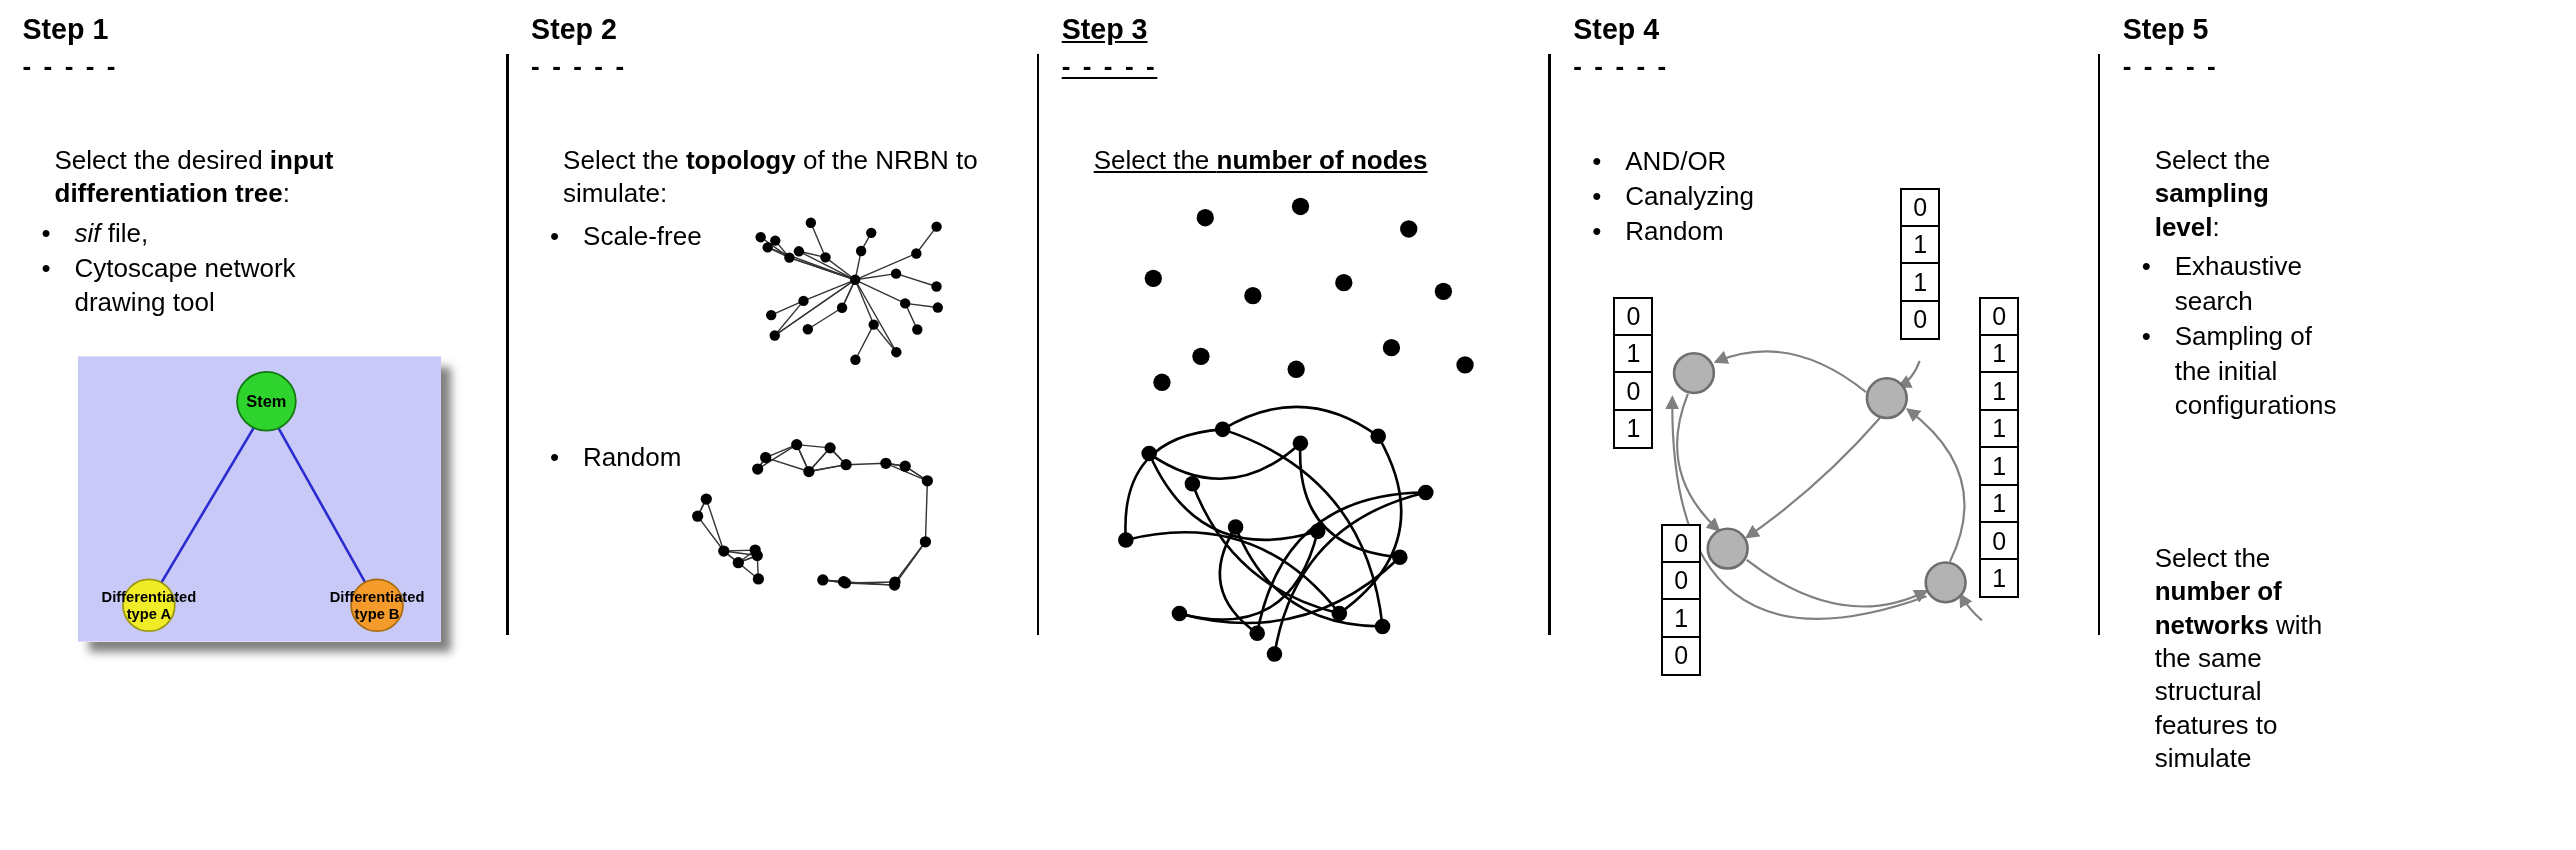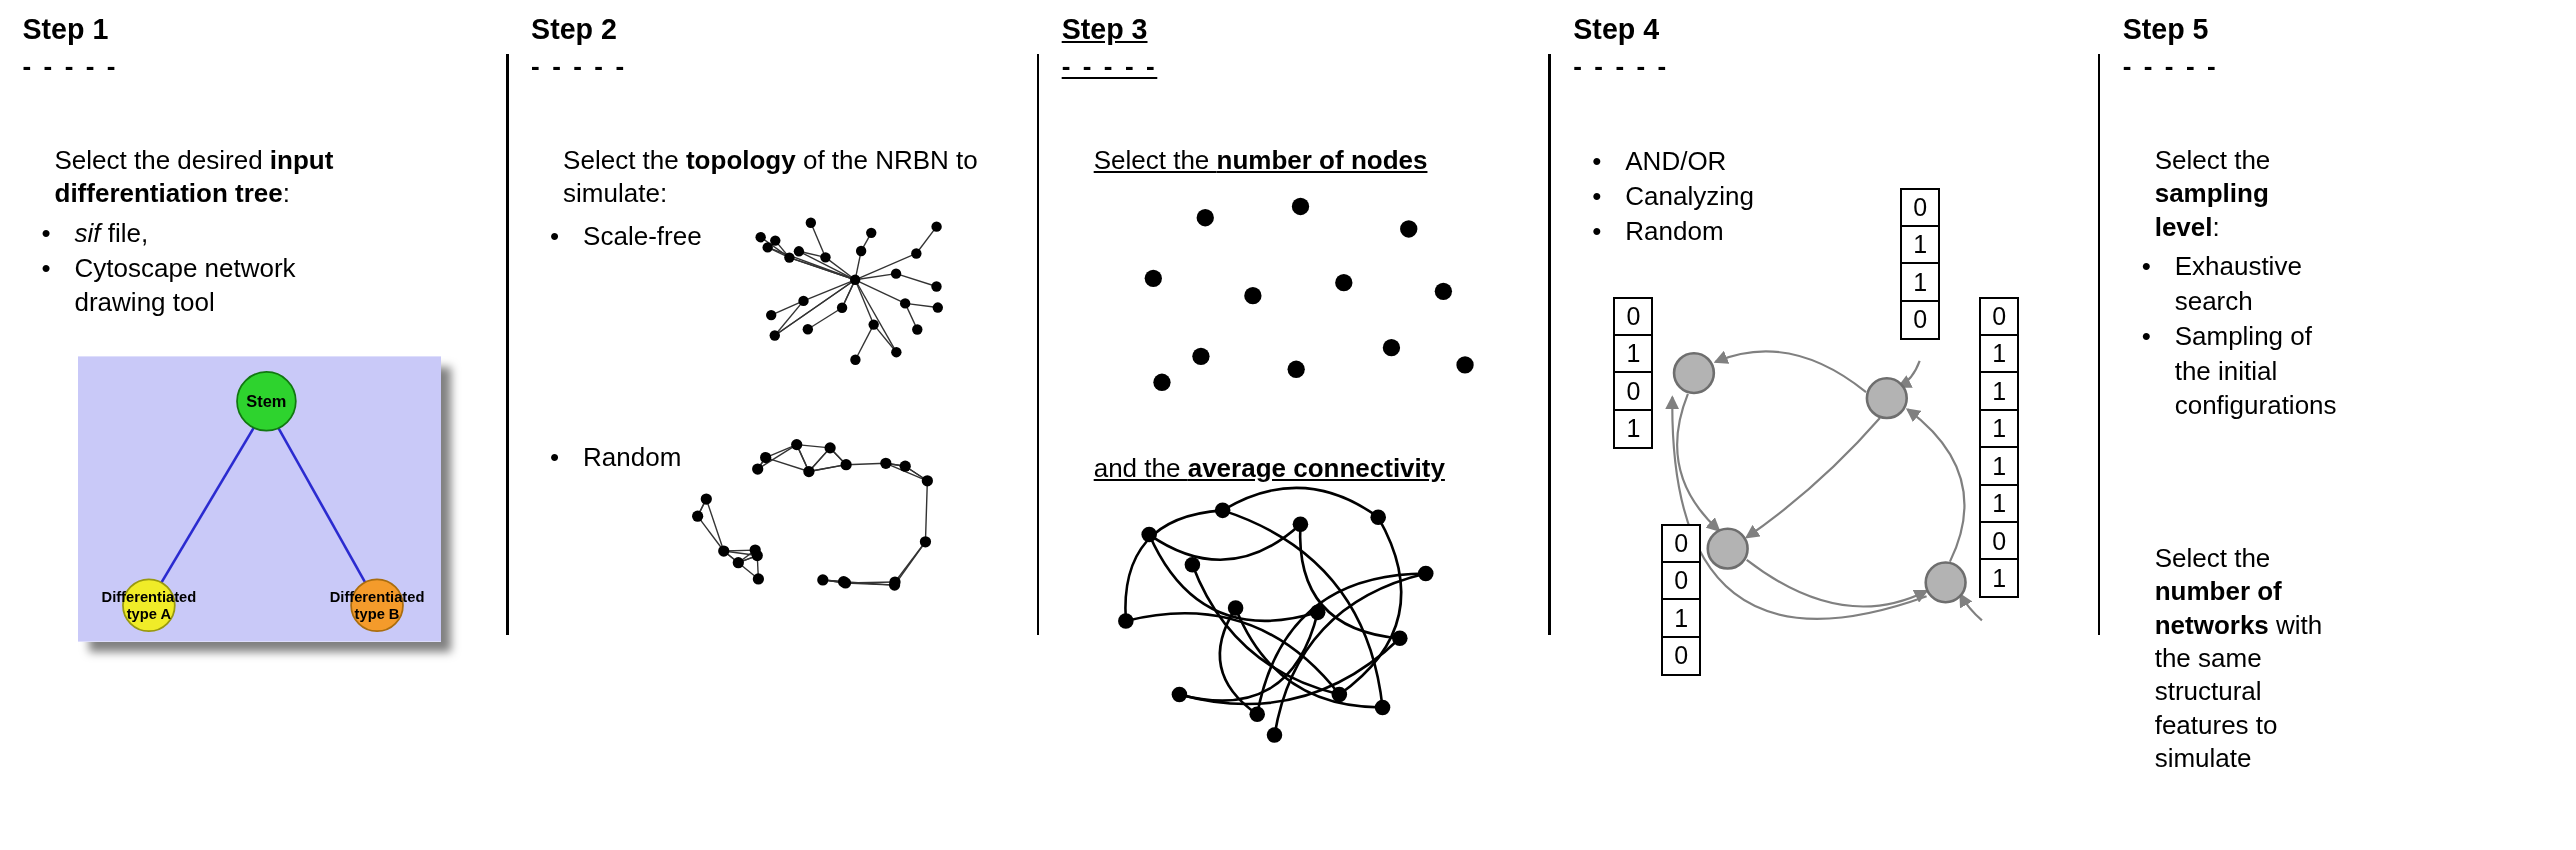--- a/index.html
+++ b/index.html
@@ -231,21 +231,20 @@
         <circle cx="35.0" cy="95.0" r="10" fill="#000"></circle>
         <circle cx="150.0" cy="115.0" r="10" fill="#000"></circle>
         <circle cx="255.0" cy="100.0" r="10" fill="#000"></circle>
         <circle cx="370.0" cy="110.0" r="10" fill="#000"></circle>
         <circle cx="90.0" cy="185.0" r="10" fill="#000"></circle>
         <circle cx="200.0" cy="200.0" r="10" fill="#000"></circle>
         <circle cx="310.0" cy="175.0" r="10" fill="#000"></circle>
         <circle cx="45.0" cy="215.0" r="10" fill="#000"></circle>
         <circle cx="395.0" cy="195.0" r="10" fill="#000"></circle>
       </svg>
-    <p class="instruction2"><span>and the </span><b>average connectivity</b><span></span></p>
     <svg id="tangle-net" class="tangle-svg" width="363" height="260" viewBox="0 0 420 300">
         <path d="M 65 50 Q 157.3 113.8 240 38" fill="none" stroke="#000" stroke-width="3"></path>
         <path d="M 150 22 Q 242.7 -33.9 330 30" fill="none" stroke="#000" stroke-width="3"></path>
         <path d="M 240 38 Q 233.4 159.8 355 170" fill="none" stroke="#000" stroke-width="3"></path>
         <path d="M 330 30 Q 400.3 152.9 285 235" fill="none" stroke="#000" stroke-width="3"></path>
         <path d="M 385 95 Q 220.2 95.9 190 258" fill="none" stroke="#000" stroke-width="3"></path>
         <path d="M 355 170 Q 246.0 275.2 100 235" fill="none" stroke="#000" stroke-width="3"></path>
         <path d="M 285 235 Q 189.2 112.1 38 150" fill="none" stroke="#000" stroke-width="3"></path>
         <path d="M 190 258 Q 118.7 208.5 165 135" fill="none" stroke="#000" stroke-width="3"></path>
         <path d="M 100 235 Q 228.5 269.2 260 140" fill="none" stroke="#000" stroke-width="3"></path>

